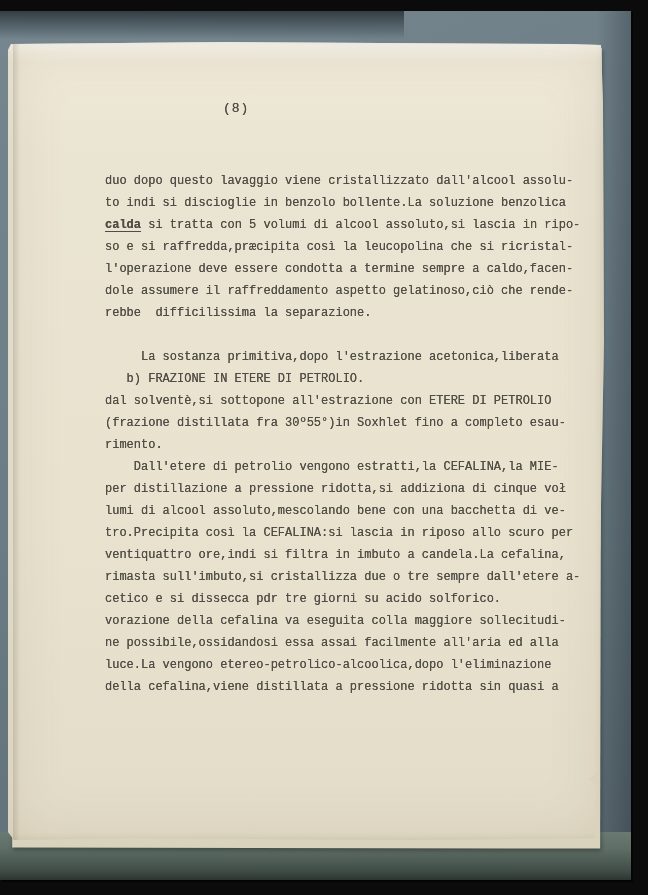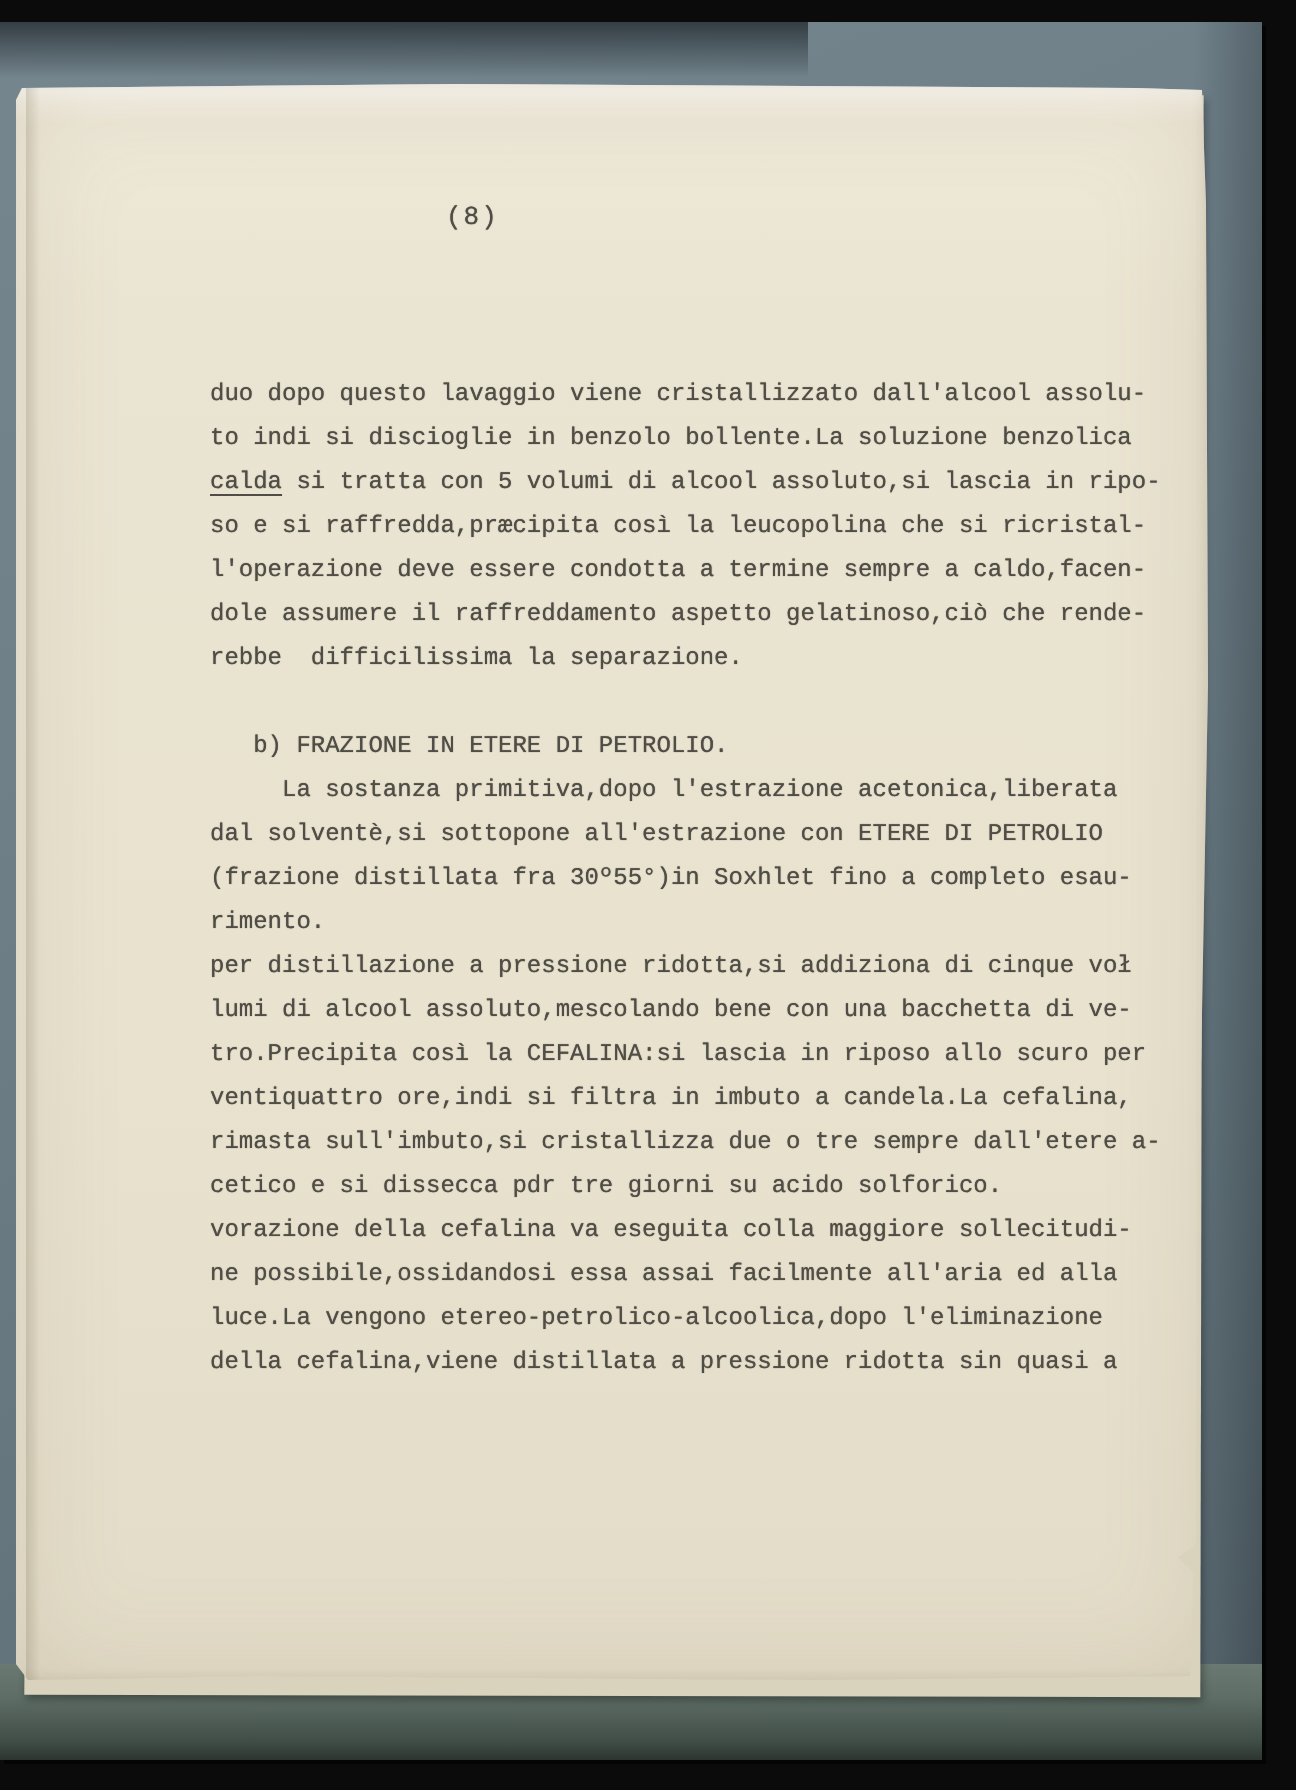--- a/index.html
+++ b/index.html
@@ -63,26 +63,26 @@
     position:absolute;left:5px;top:0;bottom:0;width:7px;
     background:linear-gradient(90deg,rgba(90,80,55,.18),rgba(90,80,55,0));
   }
 
   .page-number{
     position:absolute;left:215px;top:59px;
     font-size:13px;color:var(--ink);letter-spacing:1px;
     text-shadow:0 0 .5px rgba(70,66,58,.85);
   }
   .text-block{
-    position:absolute;left:97px;top:144px;width:492px;
+    position:absolute;left:97px;top:128px;width:492px;
     font-size:12px;line-height:22px;color:var(--ink);
     text-shadow:0 0 .5px rgba(70,66,58,.85);
   }
   .line{white-space:pre;height:22px;}
-  .line u{text-decoration:underline;text-decoration-thickness:1px;text-underline-offset:3px;}
+  .line u{text-decoration:underline;text-decoration-thickness:1px;text-underline-offset:3px;font-weight:bold;}
 </style>
 </head>
 <body>
 
 <div class="scene">
 
   <div class="backing">
     <div class="backing-top-strip"></div>
     <div class="backing-right-shade"></div>
     <div class="backing-bottom-band"></div>
@@ -98,25 +98,26 @@
 
     <div class="text-block" id="text-block">
         <div class="line">duo dopo questo lavaggio viene cristallizzato dall'alcool assolu-</div>
         <div class="line">to indi si discioglie in benzolo bollente.La soluzione benzolica</div>
         <div class="line"><u>calda</u> si tratta con 5 volumi di alcool assoluto,si lascia in ripo-</div>
         <div class="line">so e si raffredda,præcipita così la leucopolina che si ricristal-</div>
         <div class="line">l'operazione deve essere condotta a termine sempre a caldo,facen-</div>
         <div class="line">dole assumere il raffreddamento aspetto gelatinoso,ciò che rende-</div>
         <div class="line">rebbe  difficilissima la separazione.</div>
         <div class="line">&nbsp;</div>
+        <div class="line">     La sostanza primitiva,dopo l'estrazione acetonica,liberata</div>
         <div class="line">   b) FRAZIONE IN ETERE DI PETROLIO.</div>
-        <div class="line">     La sostanza primitiva,dopo l'estrazione acetonica,liberata</div>
         <div class="line">dal solventè,si sottopone all'estrazione con ETERE DI PETROLIO</div>
         <div class="line">(frazione distillata fra 30º55°)in Soxhlet fino a completo esau-</div>
         <div class="line">rimento.</div>
+        <div class="line">    Dall'etere di petrolio vengono estratti,la CEFALINA,la MIE-</div>
         <div class="line">per distillazione a pressione ridotta,si addiziona di cinque voł</div>
         <div class="line">lumi di alcool assoluto,mescolando bene con una bacchetta di ve-</div>
         <div class="line">tro.Precipita così la CEFALINA:si lascia in riposo allo scuro per</div>
         <div class="line">ventiquattro ore,indi si filtra in imbuto a candela.La cefalina,</div>
         <div class="line">rimasta sull'imbuto,si cristallizza due o tre sempre dall'etere a-</div>
         <div class="line">cetico e si dissecca pdr tre giorni su acido solforico.</div>
         <div class="line">vorazione della cefalina va eseguita colla maggiore sollecitudi-</div>
         <div class="line">ne possibile,ossidandosi essa assai facilmente all'aria ed alla</div>
         <div class="line">luce.La vengono etereo-petrolico-alcoolica,dopo l'eliminazione</div>
         <div class="line">della cefalina,viene distillata a pressione ridotta sin quasi a</div>

